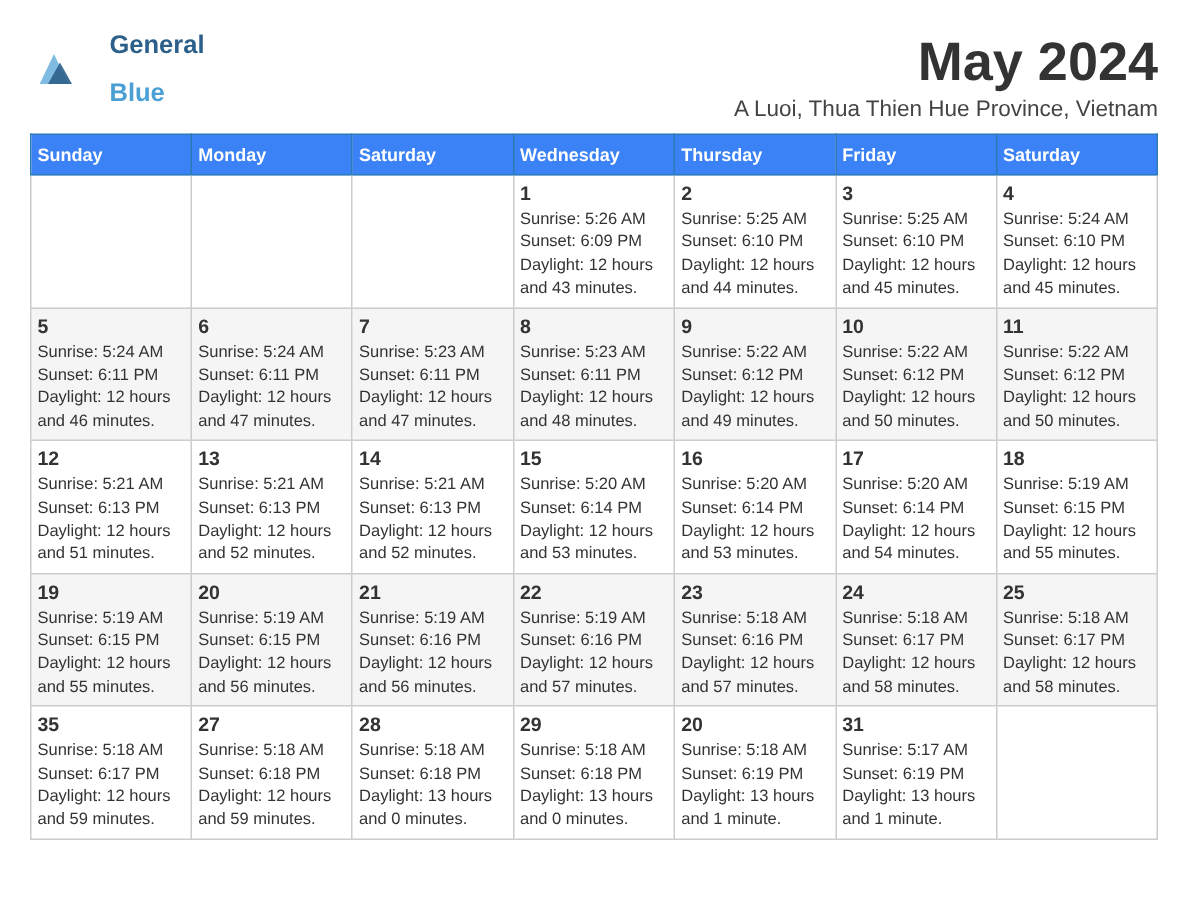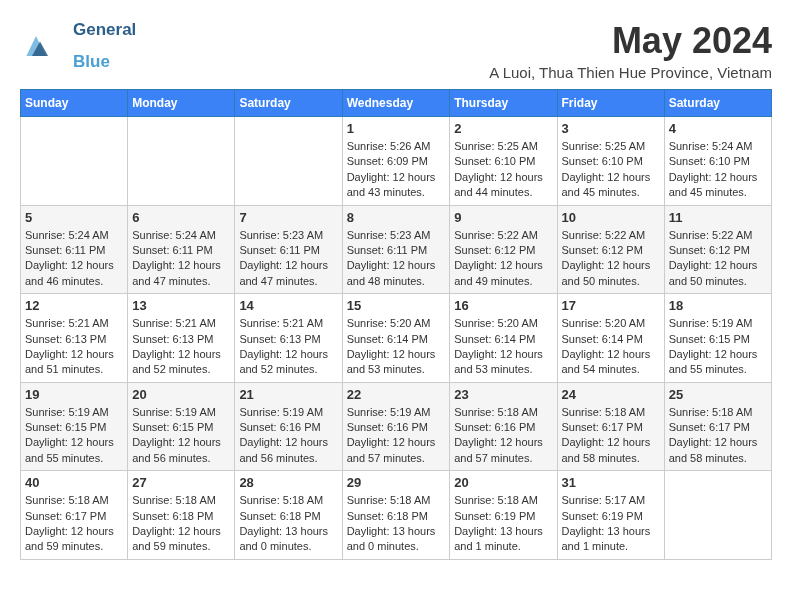--- a/index.html
+++ b/index.html
@@ -297,21 +297,21 @@
         <td>
           <div class="day-number">25</div>
           <div class="day-info" style="white-space: pre-line;">Sunrise: 5:18 AM
 Sunset: 6:17 PM
 Daylight: 12 hours
 and 58 minutes.</div>
         </td>
       </tr>
       <tr>
         <td>
-          <div class="day-number">40</div>
+          <div class="day-number">35</div>
           <div class="day-info" style="white-space: pre-line;">Sunrise: 5:18 AM
 Sunset: 6:17 PM
 Daylight: 12 hours
 and 59 minutes.</div>
         </td>
         <td>
           <div class="day-number">27</div>
           <div class="day-info" style="white-space: pre-line;">Sunrise: 5:18 AM
 Sunset: 6:18 PM
 Daylight: 12 hours

